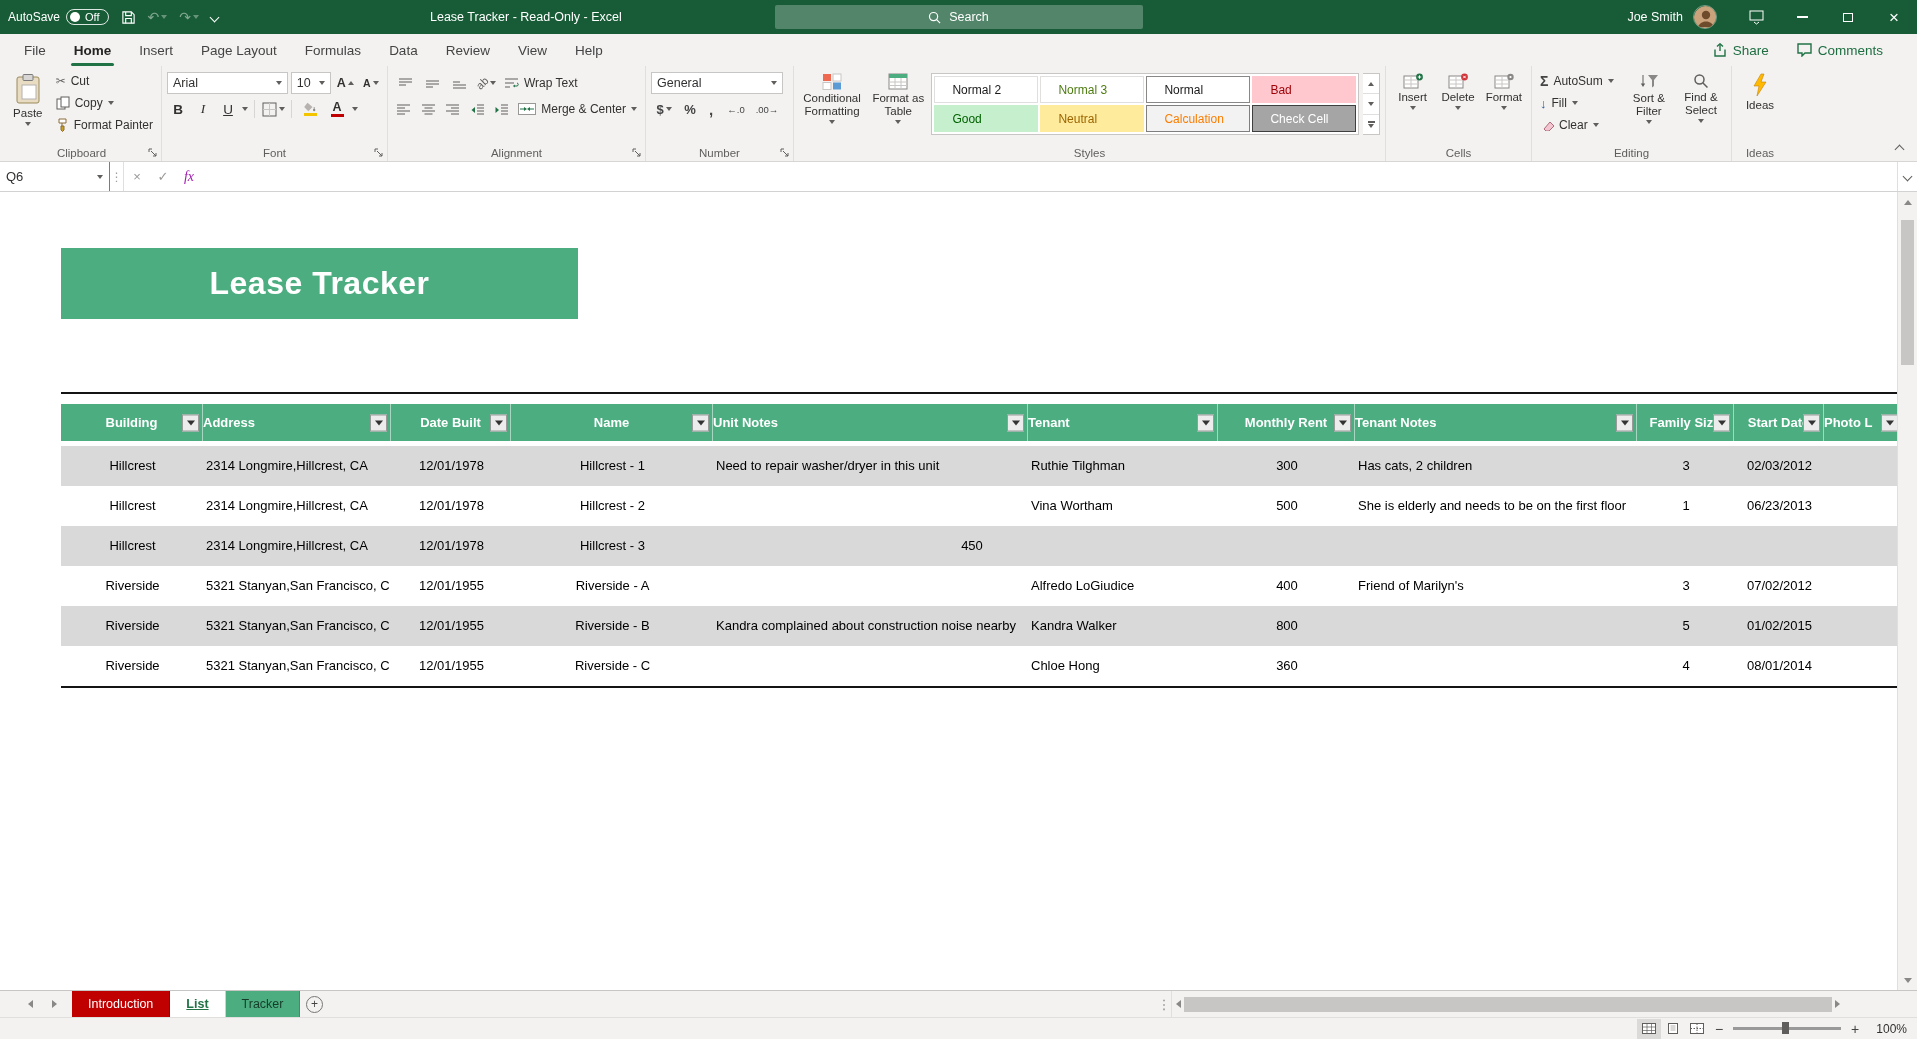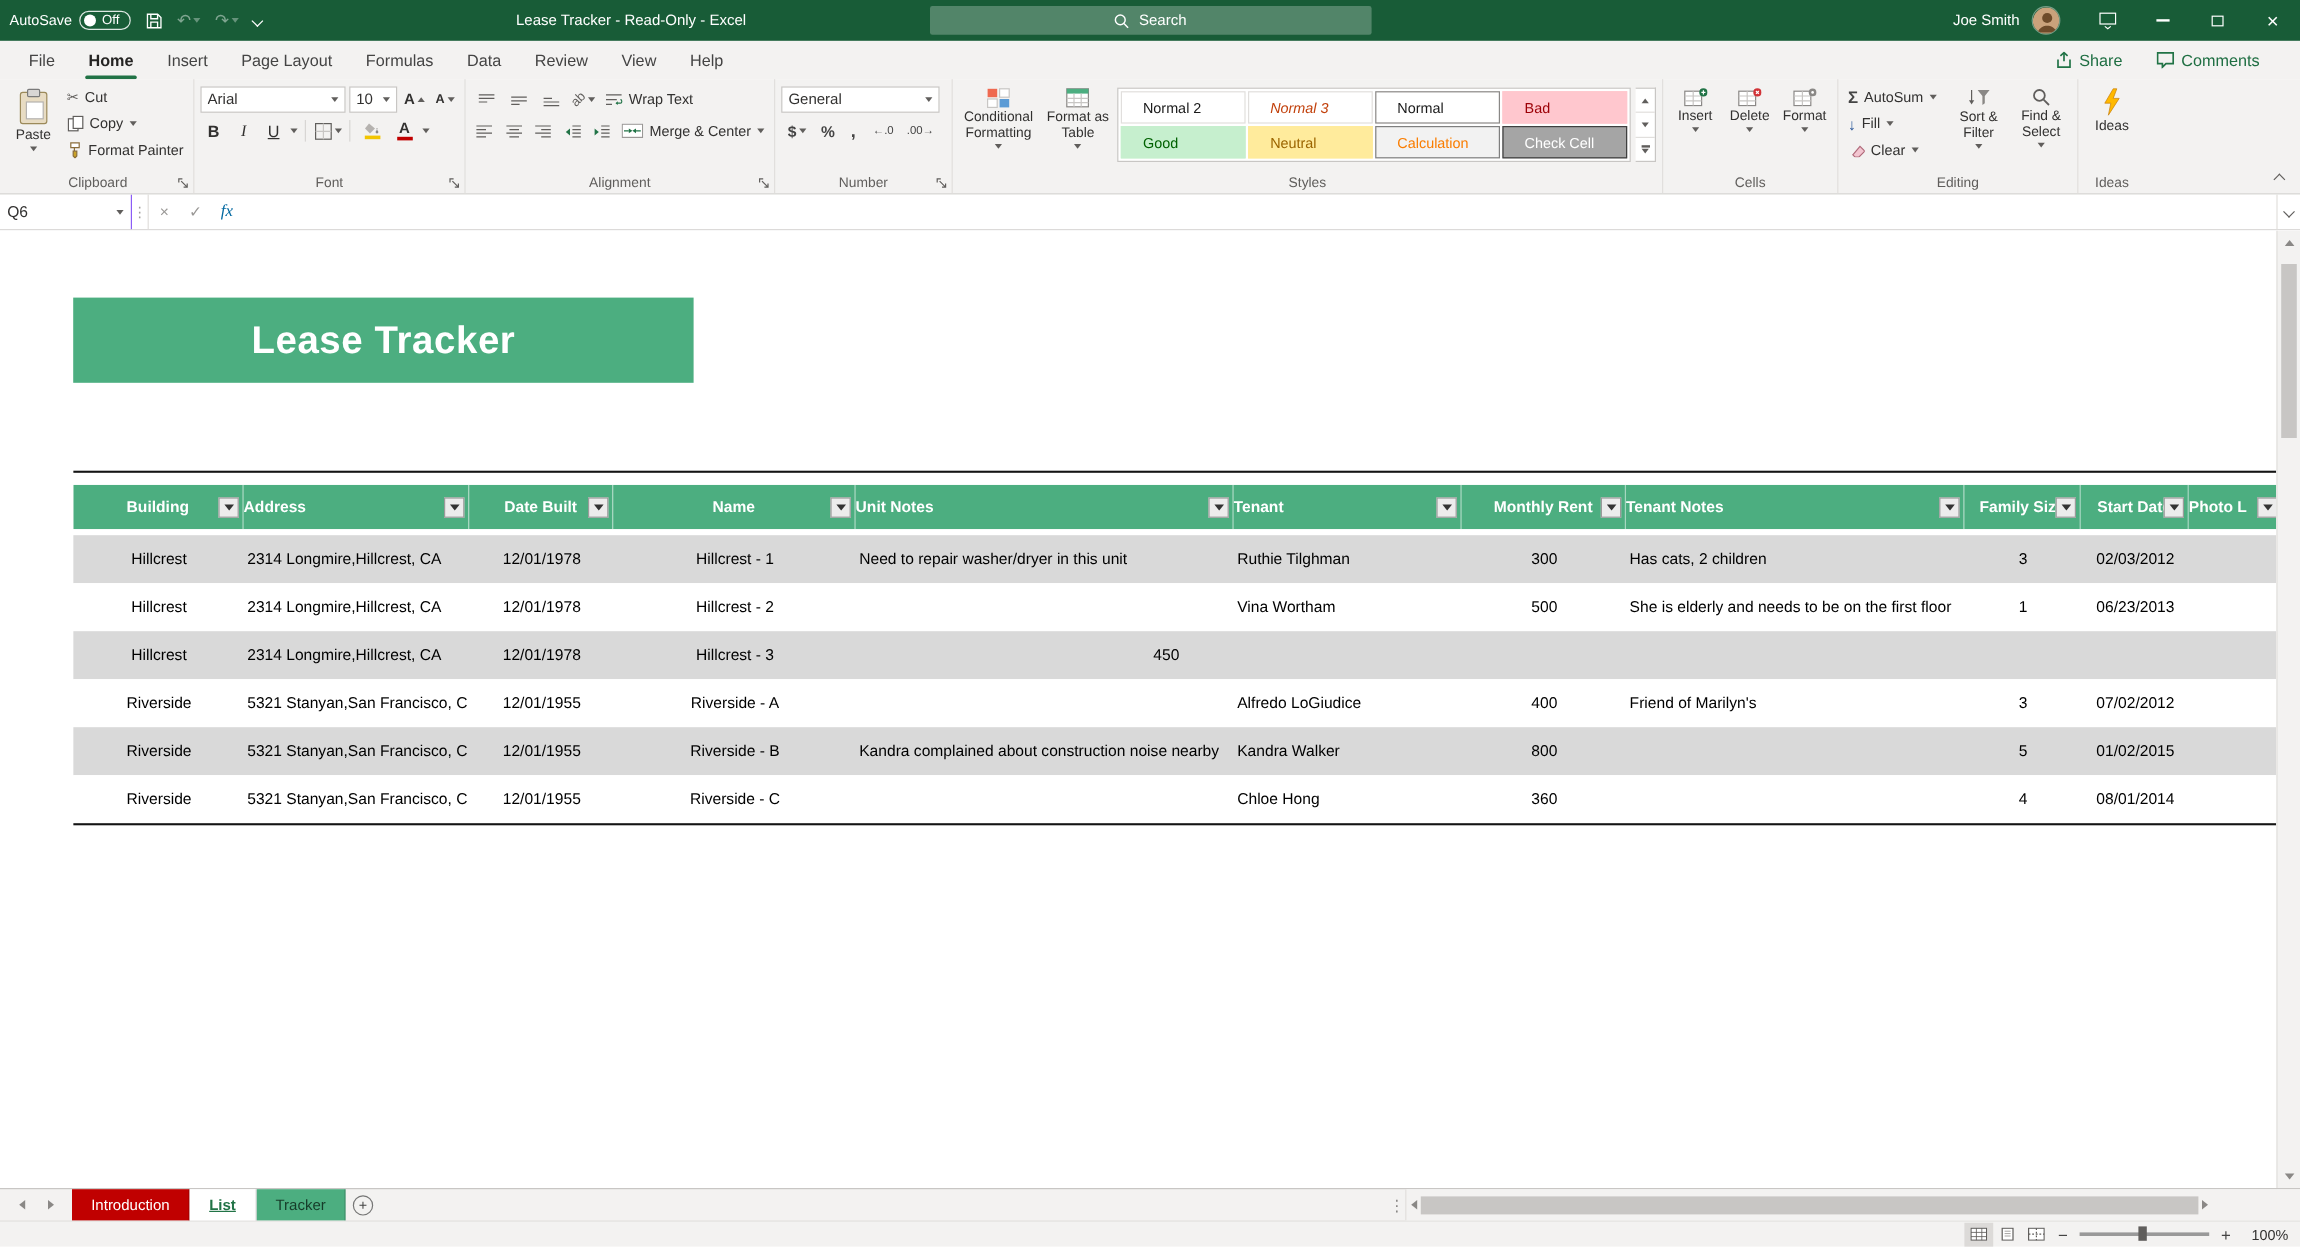--- a/index.html
+++ b/index.html
@@ -73,21 +73,21 @@
   .galnav > div:last-child{border-bottom:0;}
   .morebar{width:7px;height:1.5px;background:#605e5c;}
   .collapse-ribbon{position:absolute;right:8px;bottom:4px;width:20px;height:16px;display:flex;align-items:center;justify-content:center;}
 
   
   .fbar{height:30px;background:#fff;border-bottom:1px solid #d4d2d0;display:flex;align-items:stretch;font-size:13px;}
   .namebox{width:110px;display:flex;align-items:center;padding:0 6px;gap:6px;border-right:1px solid #8b5cf6;}
   .namebox span.val{flex:1;}
   .fsep{width:14px;display:flex;align-items:center;justify-content:center;color:#a19f9d;font-size:12px;border-right:1px solid #e1dfdd;}
   .fxbtn{width:26px;display:flex;align-items:center;justify-content:center;color:#9a9896;font-size:13px;}
-  .fxi{font-family:"Liberation Serif",serif;font-style:italic;color:#0369a1;font-size:14px;}
+  .fxi{font-family:"Liberation Serif",serif;font-style:italic;color:#a21caf;font-size:14px;}
   .finput{flex:1;}
   .fexpand{width:20px;display:flex;align-items:center;justify-content:center;border-left:1px solid #e1dfdd;}
 
   
   .sheet{height:798px;background:#fff;position:relative;overflow:hidden;}
   .banner{position:absolute;left:61px;top:56px;width:517px;height:71px;background:#4cae80;display:flex;align-items:center;justify-content:center;}
   .banner span{color:#fff;font-size:32px;font-weight:700;letter-spacing:.5px;}
   .tablewrap{position:absolute;left:61px;top:200px;width:1836px;overflow:hidden;}
   .topline,.botline{height:2px;background:#141414;width:1836px;}
   .hdrgap{height:10px;}
@@ -105,21 +105,21 @@
   
   .vscroll{position:absolute;right:0;top:0;bottom:0;width:20px;background:#f3f2f1;border-left:1px solid #e1dfdd;}
   .varr{position:absolute;left:0;width:19px;height:20px;display:flex;align-items:center;justify-content:center;}
   .varr.top{top:0;}
   .varr.bottom{bottom:0;}
   .tri-u2{width:0;height:0;border-left:4.5px solid transparent;border-right:4.5px solid transparent;border-bottom:5.5px solid #8a8886;}
   .tri-d2{width:0;height:0;border-left:4.5px solid transparent;border-right:4.5px solid transparent;border-top:5.5px solid #8a8886;}
   .vthumb{position:absolute;left:3px;top:28px;width:13px;height:145px;background:#c8c6c4;}
 
   
-  .tabsbar{height:27px;background:#f3f2f1;border-top:1px solid #c8c6c4;display:flex;align-items:stretch;padding-left:6px;}
+  .tabsbar{height:27px;background:#f3f2f1;border-top:1px solid #c8c6c4;display:flex;align-items:stretch;padding-left:18px;}
   .tnav{width:24px;display:flex;align-items:center;justify-content:center;}
   .stabs{display:flex;align-items:stretch;margin-left:6px;}
   .stab{display:flex;align-items:center;padding:0 16px;font-size:12.5px;border-right:1px solid rgba(0,0,0,.18);white-space:nowrap;cursor:default;}
   .stab.active{font-weight:700;text-decoration:underline;}
   .addsheet{width:28px;display:flex;align-items:center;justify-content:center;}
   .addsheet span{width:17px;height:17px;border:1px solid #767676;border-radius:50%;display:flex;align-items:center;justify-content:center;font-size:12px;color:#444;line-height:1;}
   .tspacer{flex:1;}
   .tdots{width:14px;display:flex;align-items:center;justify-content:center;color:#8a8886;font-size:13px;}
   .hscroll{width:726px;display:flex;align-items:center;background:#f3f2f1;border-left:1px solid #e1dfdd;padding:0 4px;gap:3px;}
   .hthumb{height:15px;background:#c8c6c4;width:648px;}
@@ -461,21 +461,21 @@
         <svg width="20" height="17">
             <rect x="1" y="1" width="18" height="15" fill="#fff" stroke="#8a8886"></rect>
             <rect x="1" y="1" width="18" height="4" fill="#4cae80"></rect>
             <path d="M1 9h18M1 12.5h18M7 5v11M13 5v11" stroke="#c8c6c4"></path>
           </svg>
         <span>Format as Table</span>
         <span class="tri-d"></span>
       </div>
       <div class="galwrap">
           <div class="chip" style="background: rgb(255, 255, 255); color: rgb(26, 26, 26); border-color: rgb(225, 223, 221);">Normal 2</div>
-          <div class="chip" style="background: rgb(255, 255, 255); color: #c2410c; border-color: rgb(225, 223, 221); font-style: italic;">Normal 3</div>
+          <div class="chip" style="background: rgb(255, 255, 255); color: #4d7c0f; border-color: rgb(225, 223, 221);">Normal 3</div>
           <div class="chip sel" style="background: rgb(255, 255, 255); color: rgb(26, 26, 26); border-color: rgb(138, 136, 134);">Normal</div>
           <div class="chip" style="background: rgb(255, 199, 206); color: rgb(156, 0, 6); border-color: rgb(255, 199, 206);">Bad</div>
           <div class="chip" style="background: rgb(198, 239, 206); color: rgb(0, 97, 0); border-color: rgb(198, 239, 206);">Good</div>
           <div class="chip" style="background: rgb(255, 235, 156); color: rgb(156, 101, 0); border-color: rgb(255, 235, 156);">Neutral</div>
           <div class="chip" style="background: rgb(242, 242, 242); color: rgb(250, 125, 0); border-color: rgb(127, 127, 127);">Calculation</div>
           <div class="chip" style="background: rgb(165, 165, 165); color: rgb(255, 255, 255); border-color: rgb(63, 63, 63);">Check Cell</div>
         </div>
       <div class="galnav">
         <div>
             <span class="tri-u"></span>

